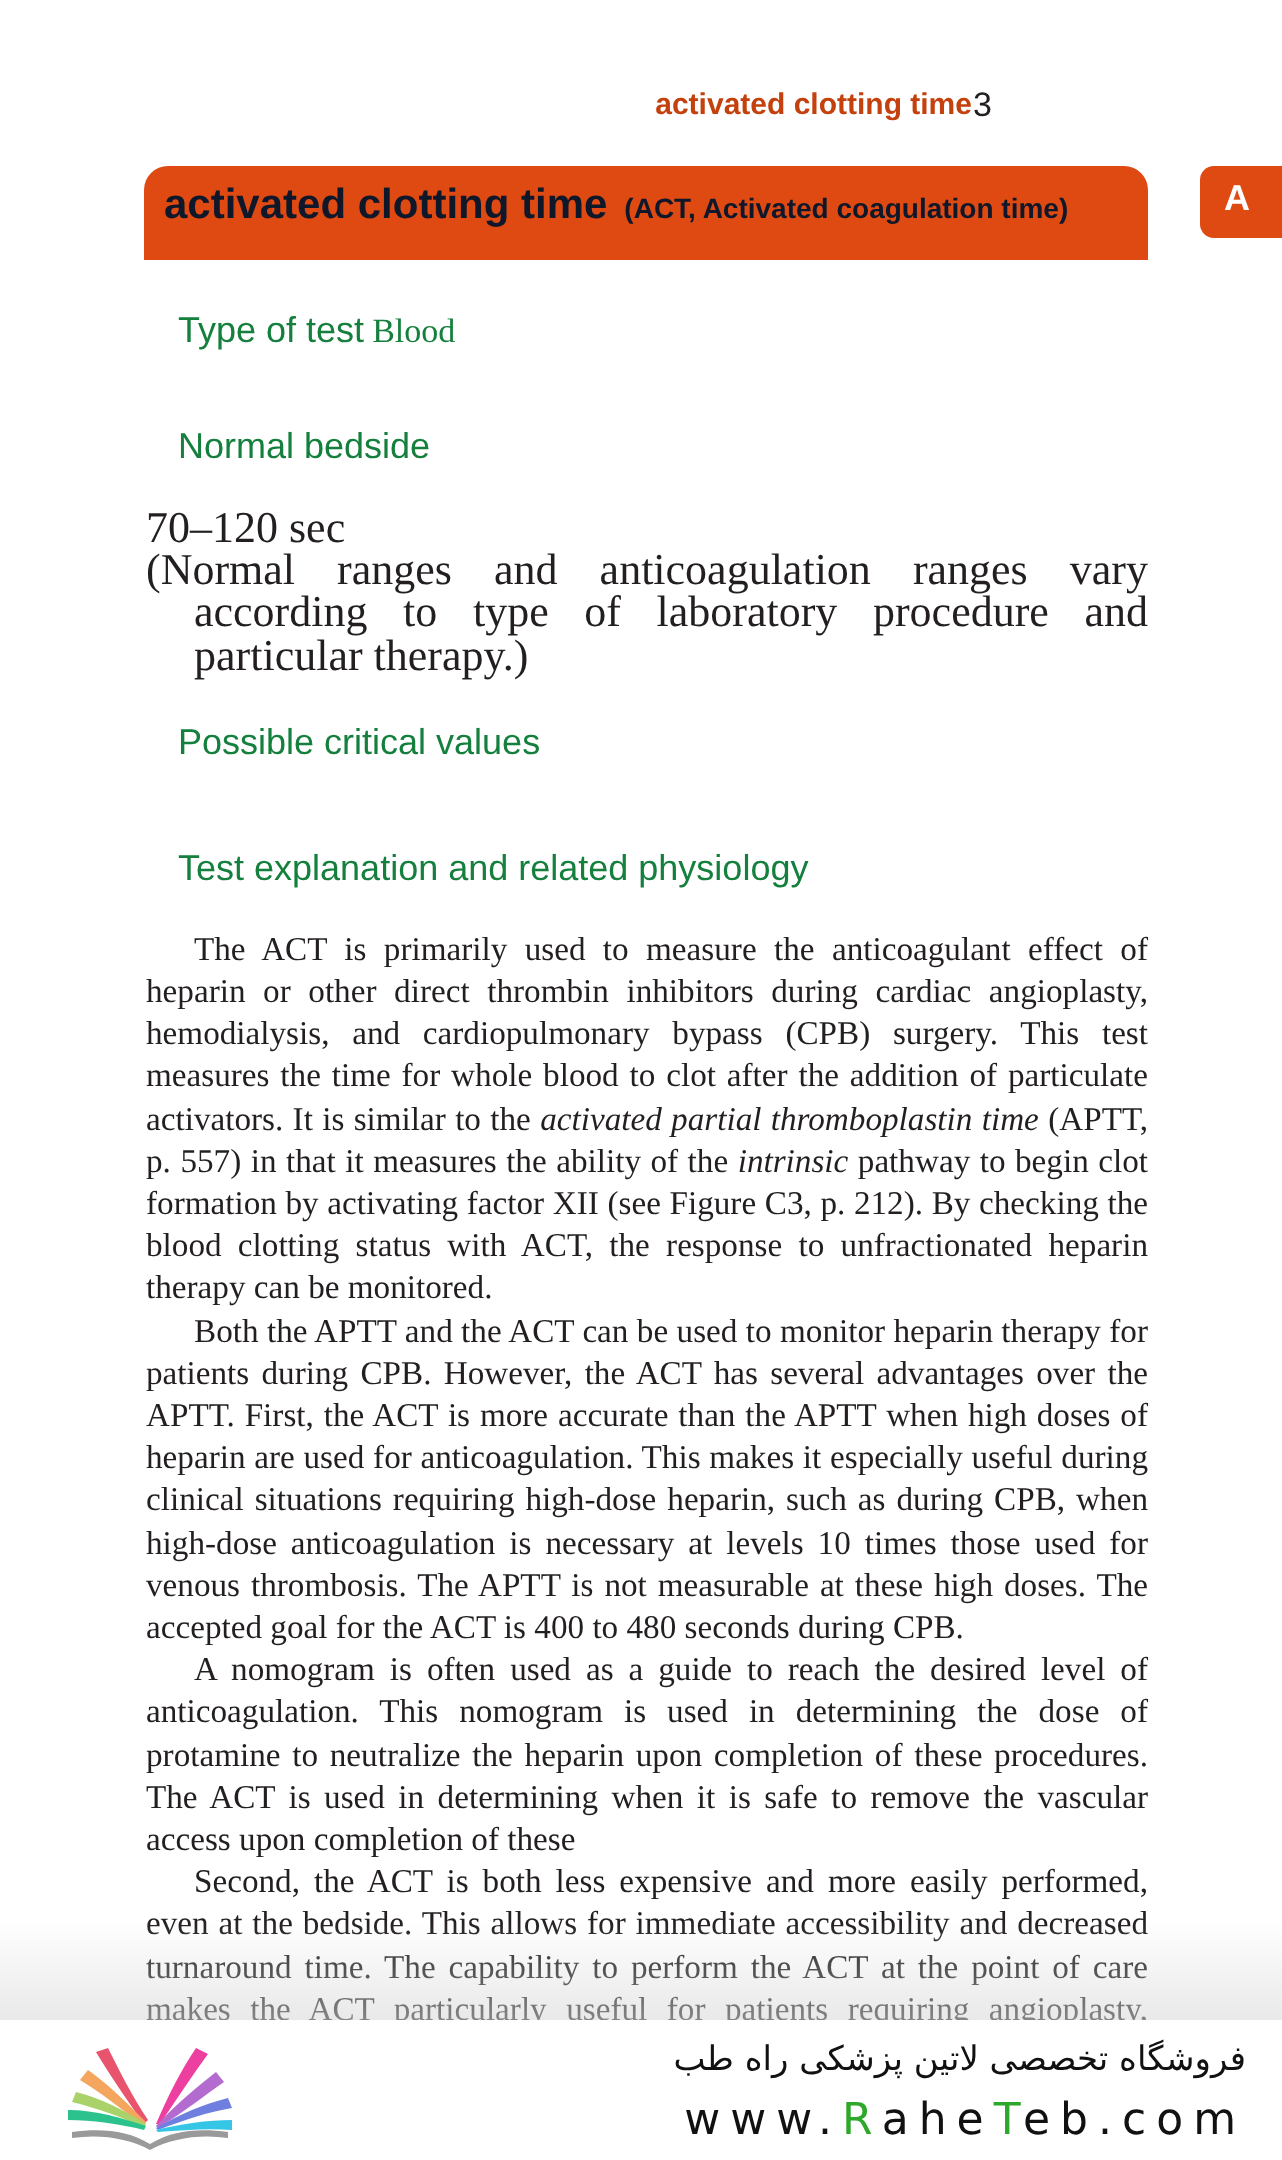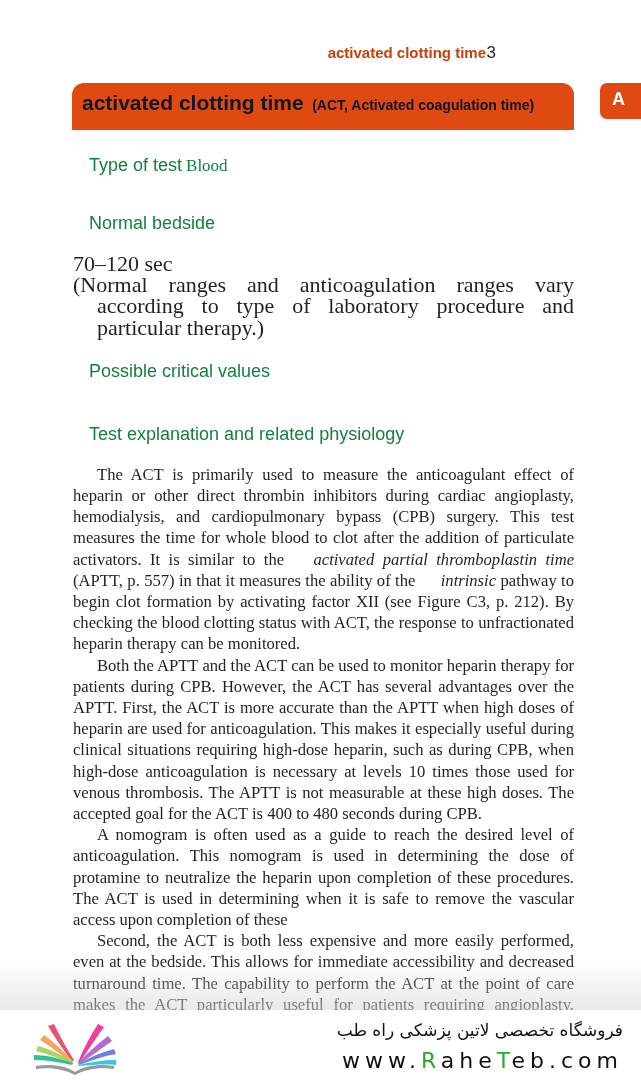--- a/index.html
+++ b/index.html
@@ -54,21 +54,21 @@
   .logo { position: absolute; left: 32px; top: 8px; width: 86px; height: 58px; }
   .store-name {
     position: absolute; right: 18px; top: 10px; direction: rtl;
     font-family: "DejaVu Sans", sans-serif; font-size: 17px; color: #111;
   }
   .store-url {
     position: absolute; right: 18px; top: 38px;
     font-family: "DejaVu Sans", sans-serif; font-size: 22px; letter-spacing: 5px; color: #111;
   }
   .url-accent { color: #2ea82b; }
-  i, em { font-style: italic; margin-left: 21px; }
+  i, em { font-style: italic; }
 </style>
 </head>
 <body>
 
 <div class="page">
   <div class="running-head">activated clotting time</div>
   <div class="page-number">3</div>
 
   <div class="title-bar">
     <span class="title-main">activated clotting time</span>

